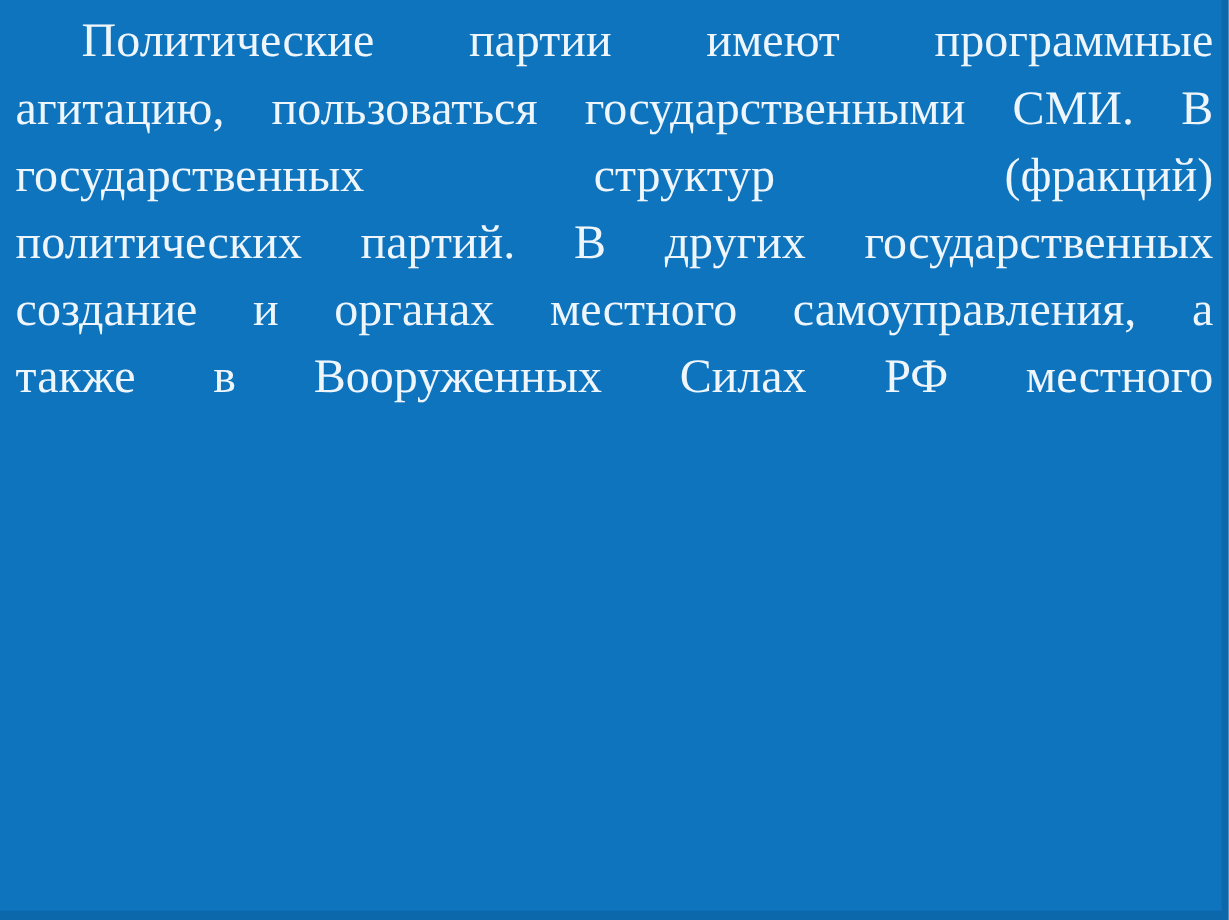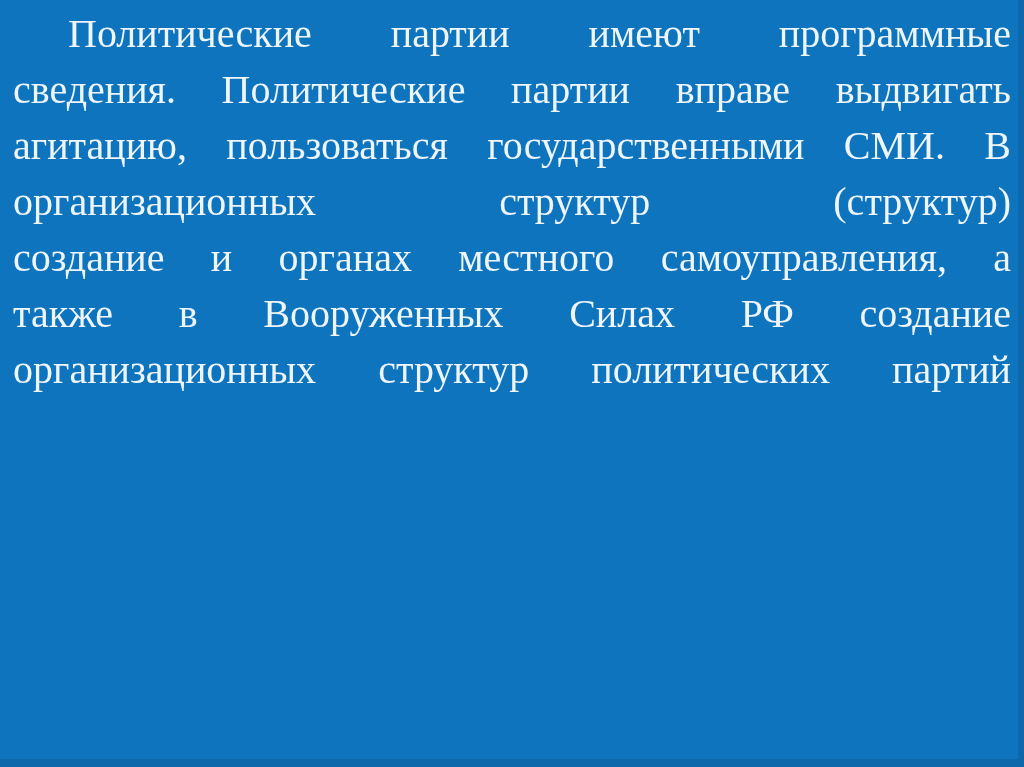--- a/index.html
+++ b/index.html
@@ -36,20 +36,19 @@
     text-align-last: left;
     white-space: normal;
   }
 </style>
 </head>
 <body>
 
 <div class="slide">
   <div class="slide-text">
     <div class="line first">Политические партии имеют программные</div>
-    <div class="line">сведения. Политические партии вправе выдвигать</div>
     <div class="line">агитацию, пользоваться государственными СМИ. В</div>
-    <div class="line">организационных структур (структур)</div>
+    <div class="line">государственных структур (фракций)</div>
+    <div class="line">политических партий. В других государственных</div>
     <div class="line">создание и органах местного самоуправления, а</div>
-    <div class="line">также в Вооруженных Силах РФ создание</div>
-    <div class="line">организационных структур политических партий</div>
+    <div class="line">также в Вооруженных Силах РФ местного</div>
   </div>
 </div>
 
 </body></html>

